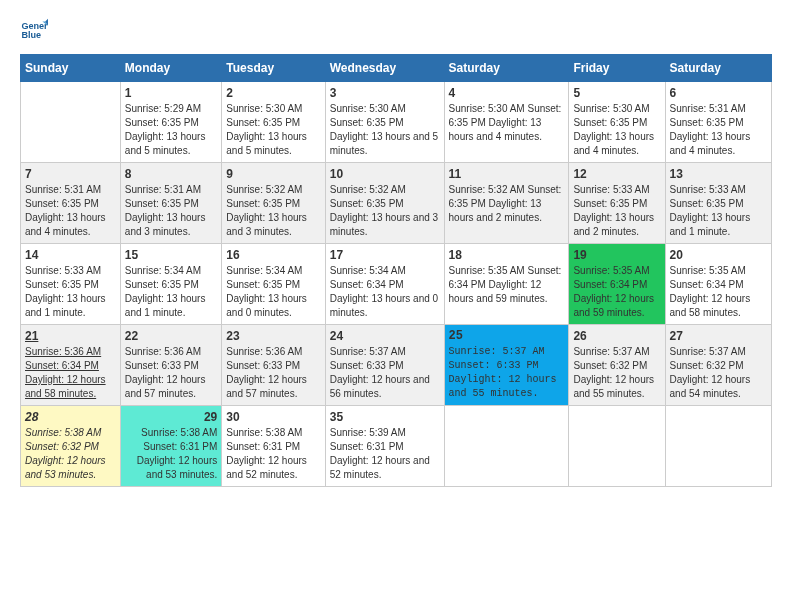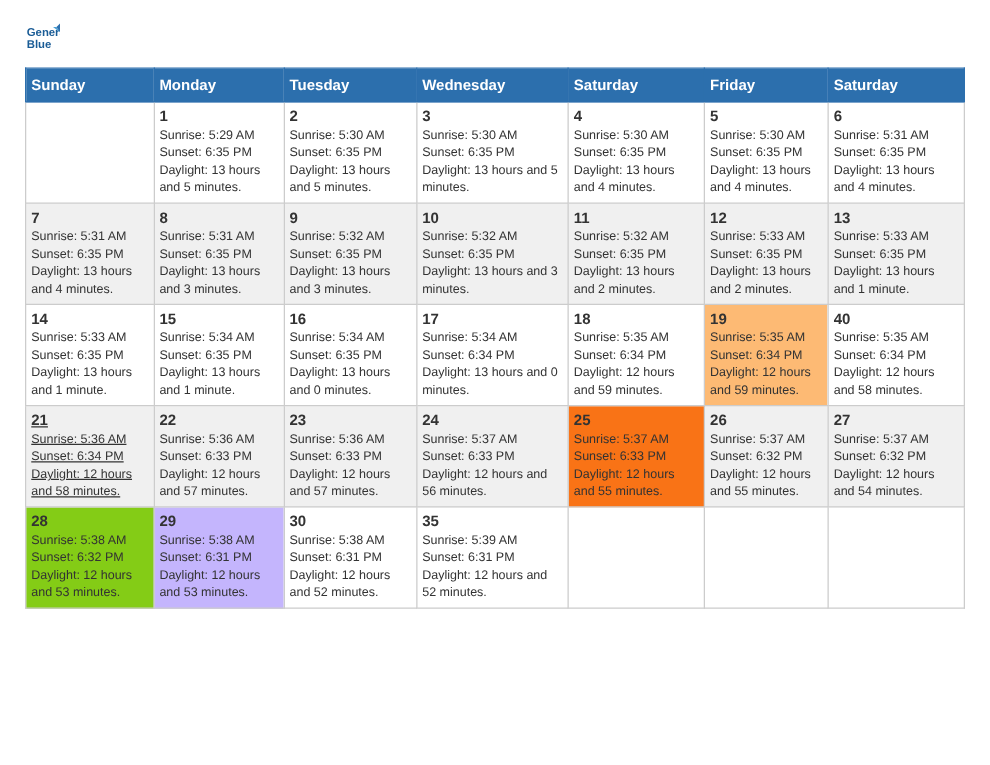--- a/index.html
+++ b/index.html
@@ -232,29 +232,29 @@
 Daylight: 13 hours
 and 0 minutes.</div>
         </td>
         <td style="background: rgb(255, 255, 255);">
           <span class="day-number">18</span>
           <div class="day-info">Sunrise: 5:35 AM
 Sunset: 6:34 PM
 Daylight: 12 hours
 and 59 minutes.</div>
         </td>
-        <td style="background: #fdba74; margin-left: 19px;">
+        <td style="background: #22c55e; margin-left: 19px;">
           <span class="day-number">19</span>
           <div class="day-info">Sunrise: 5:35 AM
 Sunset: 6:34 PM
 Daylight: 12 hours
 and 59 minutes.</div>
         </td>
         <td style="background: rgb(255, 255, 255);">
-          <span class="day-number">40</span>
+          <span class="day-number">20</span>
           <div class="day-info">Sunrise: 5:35 AM
 Sunset: 6:34 PM
 Daylight: 12 hours
 and 58 minutes.</div>
         </td>
       </tr>
       <tr>
         <td style="background: rgb(240, 240, 240); text-decoration: underline;">
           <span class="day-number">21</span>
           <div class="day-info">Sunrise: 5:36 AM
@@ -276,21 +276,21 @@
 Daylight: 12 hours
 and 57 minutes.</div>
         </td>
         <td style="background: rgb(240, 240, 240);">
           <span class="day-number">24</span>
           <div class="day-info">Sunrise: 5:37 AM
 Sunset: 6:33 PM
 Daylight: 12 hours
 and 56 minutes.</div>
         </td>
-        <td style="background: #f97316;">
+        <td style="background: #0ea5e9; font-family: Liberation Mono, monospace;">
           <span class="day-number">25</span>
           <div class="day-info">Sunrise: 5:37 AM
 Sunset: 6:33 PM
 Daylight: 12 hours
 and 55 minutes.</div>
         </td>
         <td style="background: rgb(240, 240, 240);">
           <span class="day-number">26</span>
           <div class="day-info">Sunrise: 5:37 AM
 Sunset: 6:32 PM
@@ -299,28 +299,28 @@
         </td>
         <td style="background: rgb(240, 240, 240);">
           <span class="day-number">27</span>
           <div class="day-info">Sunrise: 5:37 AM
 Sunset: 6:32 PM
 Daylight: 12 hours
 and 54 minutes.</div>
         </td>
       </tr>
       <tr>
-        <td style="background: #84cc16;">
+        <td style="background: #fef9c3; font-style: italic;">
           <span class="day-number">28</span>
           <div class="day-info">Sunrise: 5:38 AM
 Sunset: 6:32 PM
 Daylight: 12 hours
 and 53 minutes.</div>
         </td>
-        <td style="background: #c4b5fd;">
+        <td style="background: #5eead4; text-align: right;">
           <span class="day-number">29</span>
           <div class="day-info">Sunrise: 5:38 AM
 Sunset: 6:31 PM
 Daylight: 12 hours
 and 53 minutes.</div>
         </td>
         <td style="background: rgb(255, 255, 255);">
           <span class="day-number">30</span>
           <div class="day-info">Sunrise: 5:38 AM
 Sunset: 6:31 PM

